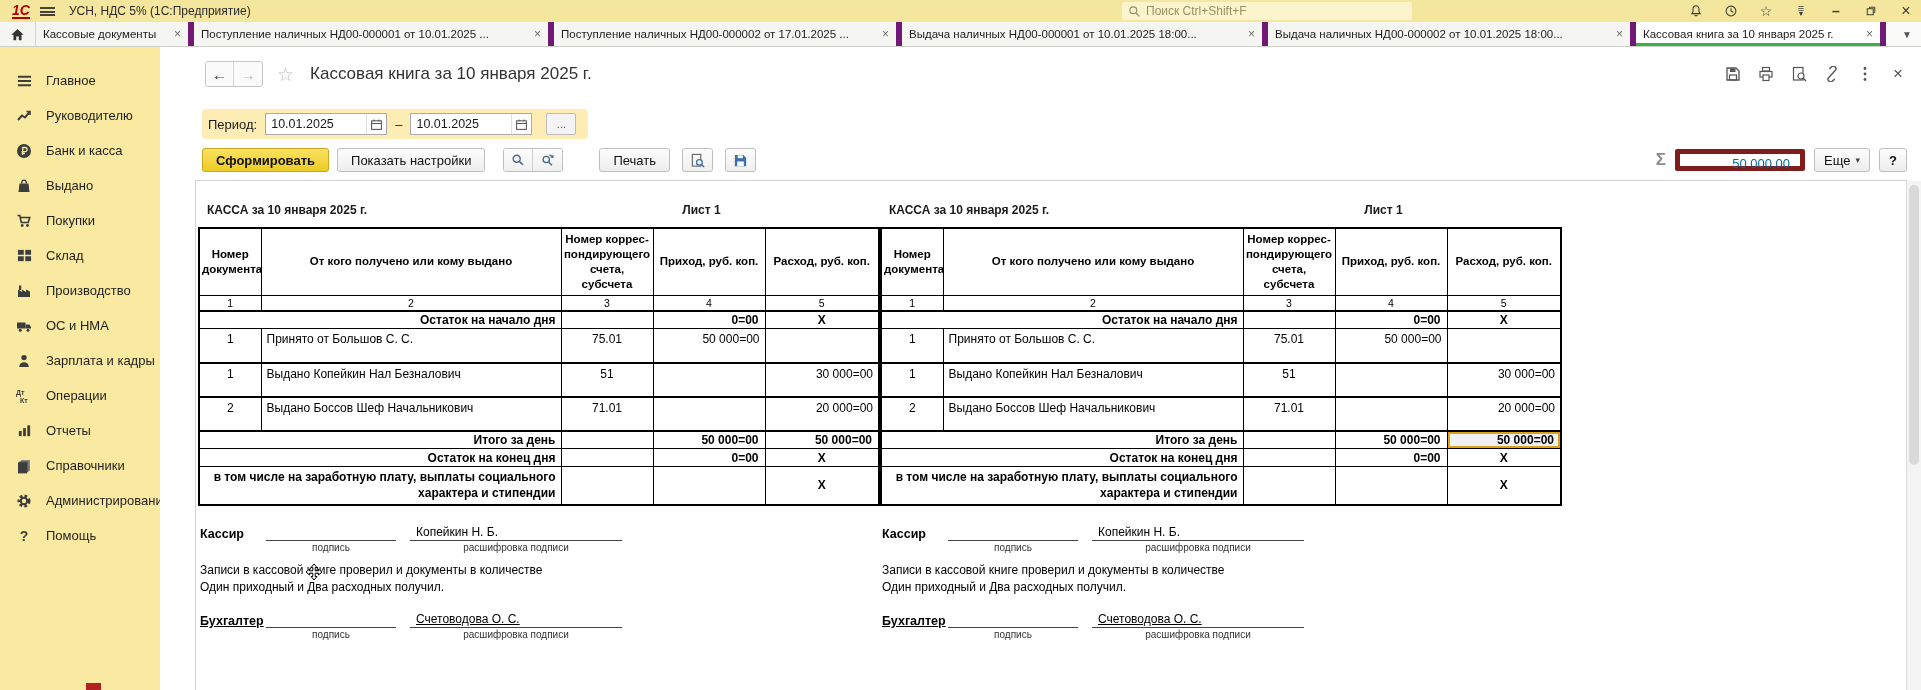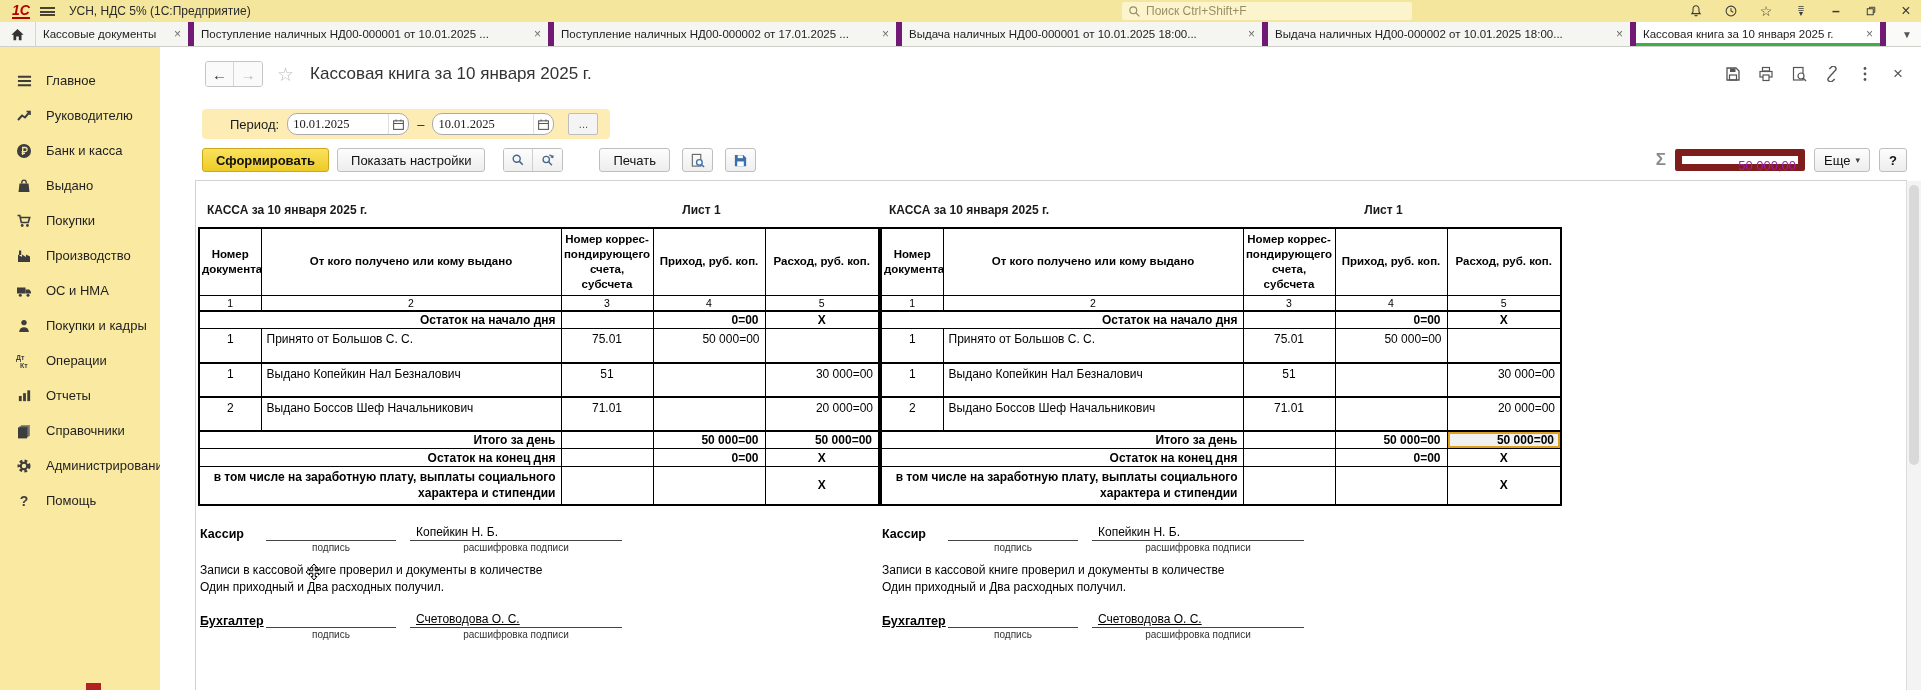--- a/index.html
+++ b/index.html
@@ -39,38 +39,38 @@
   .page-header { position:absolute; top:10px; left:45px; right:14px; height:34px; display:flex; align-items:center; }
   .navbtns { display:flex; border:1px solid #c5c5c5; border-radius:3px; overflow:hidden; }
   .navbtn { width:28px; height:24px; display:flex; align-items:center; justify-content:center; background:#fafafa; font-size:15px; }
   .navbtn.back { color:#333; border-right:1px solid #d5d5d5; }
   .navbtn.fwd { color:#b9b9b9; }
   .fav-star { color:#b9b9b9; font-size:19px; margin:0 16px 0 14px; }
   .page-title { font-size:17px; color:#333; }
   .hdr-icons { margin-left:auto; display:flex; align-items:center; gap:15px; color:#555; }
   .hdr-icons .hic { width:18px; height:18px; display:flex; align-items:center; justify-content:center; font-size:14px; color:#555; }
 
-  .period-row { position:absolute; top:62px; left:42px; height:30px; background:#fdedb5; border-radius:4px; display:flex; align-items:center; padding:0 12px 0 28px; font-size:13px; gap:8px; }
-  .datebox { width:122px; height:22px; background:#fff; border:1px solid #ababab; border-radius:10px; display:flex; align-items:center; font-size:12.5px;font-family:Liberation Serif, serif; }
+  .period-row { position:absolute; top:62px; left:42px; height:30px; background:#fdedb5; border-radius:4px; display:flex; align-items:center; padding:0 12px 0 6px; font-size:13px; gap:8px; }
+  .datebox { width:122px; height:22px; background:#fff; border:1px solid #ababab; border-radius:0; display:flex; align-items:center; font-size:12.5px; }
   .datebox .dval { flex:1; padding-left:5px; }
   .datebox .cal { width:20px; height:20px; display:flex; align-items:center; justify-content:center; border-left:1px solid #e0e0e0; color:#555; }
   .dots-btn { width:30px; height:22px; background:#f4f4f4; border:1px solid #bdbdbd; border-radius:2px; display:flex; align-items:center; justify-content:center; color:#555; font-size:11px; margin-left:6px; }
 
   .toolbar-row { position:absolute; top:100px; left:42px; right:14px; height:26px; display:flex; align-items:center; }
   .btn { height:24px; border:1px solid #bfbfbf; border-radius:3px; background:linear-gradient(#fdfdfd,#ededed); font-size:13px; display:flex; align-items:center; padding:0 13px; color:#111; }
   .btn.generate { background:linear-gradient(#fae25e,#edcb26); border-color:#cda81c; font-weight:bold; margin-right:8px; }
   .btn.settings { margin-right:18px; }
   .splitbtn { display:flex; border:1px solid #bfbfbf; border-radius:3px; overflow:hidden; margin-right:18px; }
   .splitbtn .sb { width:29px; height:22px; display:flex; align-items:center; justify-content:center; background:linear-gradient(#fdfdfd,#efefef); color:#44688c; }
   .splitbtn .sb:first-child { border-right:1px solid #cfcfcf; }
   .iconbtn { width:31px; height:24px; border:1px solid #bfbfbf; border-radius:3px; background:linear-gradient(#fdfdfd,#efefef); display:flex; align-items:center; justify-content:center; margin-left:12px; color:#44688c; }
   .btn.print { margin-left:18px; }
   .right-cluster { margin-left:auto; display:flex; align-items:center; gap:9px; }
   .sigma { color:#8a8a8a; font-size:17px; font-weight:bold; }
-  .sumbox { width:130px; height:22px; border:7px solid #7f1d1d; border-radius:2px; background:#fff; font-size:13px; text-align:right; padding:2px 2px 0 0; color:#a21caf; }
+  .sumbox { width:130px; height:22px; border:5px solid #7f1d1d; border-radius:2px; background:#fff; font-size:13px; text-align:right; padding:2px 10px 0 0; color:#0369a1; }
   .btn.more { padding:0 9px; gap:5px; }
   .btn.more .car { font-size:9px; color:#444; }
   .btn.help { padding:0 9px; font-weight:bold; }
 
   
   .report { position:absolute; top:133px; left:35px; width:1712px; height:510px; border-top:1px solid #d2d2d2; border-left:1px solid #d2d2d2; background:#fff; padding:22px 0 0 2px; }
   .sheets { display:flex; }
   .sheet { width:682px; }
   .sheet-caption { position:relative; height:24px; font-size:12px; font-weight:bold; padding-left:9px; }
   .sheet-caption .listlbl { position:absolute; left:71%; font-weight:bold; }
@@ -226,20 +226,31 @@
         <svg width="16" height="16" viewBox="0 0 16 16">
           <path d="M1.5 2.5 H3.8 L5.3 9.5 H12.2 L13.7 4.5 H4.3" fill="none" stroke="currentColor" stroke-width="1.6"></path>
           <circle cx="6.2" cy="12.5" r="1.4" fill="currentColor"></circle>
           <circle cx="11.4" cy="12.5" r="1.4" fill="currentColor"></circle>
         </svg>
       </span>
     <span>Покупки</span>
   </div>
   <div class="side-item">
     <span class="ic">
+        <svg width="15" height="15" viewBox="0 0 16 16">
+          <rect x="1" y="2" width="6.2" height="5.2" fill="currentColor"></rect>
+          <rect x="8.8" y="2" width="6.2" height="5.2" fill="currentColor"></rect>
+          <rect x="1" y="8.8" width="6.2" height="5.2" fill="currentColor"></rect>
+          <rect x="8.8" y="8.8" width="6.2" height="5.2" fill="currentColor"></rect>
+        </svg>
+      </span>
+    <span>Склад</span>
+  </div>
+  <div class="side-item">
+    <span class="ic">
         <svg width="16" height="16" viewBox="0 0 16 16">
           <path d="M2 14 V6.5 L6 9 V6.5 L10 9 V6.5 L14 8.5 V14 Z" fill="currentColor"></path>
           <rect x="3" y="2.5" width="2.2" height="4.5" fill="currentColor"></rect>
         </svg>
       </span>
     <span>Производство</span>
   </div>
   <div class="side-item">
     <span class="ic">
         <svg width="17" height="16" viewBox="0 0 17 16">
@@ -251,21 +262,21 @@
       </span>
     <span>ОС и НМА</span>
   </div>
   <div class="side-item">
     <span class="ic">
         <svg width="16" height="16" viewBox="0 0 16 16">
           <circle cx="8" cy="4.6" r="2.7" fill="currentColor"></circle>
           <path d="M3.2 14 a4.8 4.8 0 0 1 9.6 0 Z" fill="currentColor"></path>
         </svg>
       </span>
-    <span>Покупки и кадры</span>
+    <span>Зарплата и кадры</span>
   </div>
   <div class="side-item">
     <span class="ic">
         <svg width="18" height="16" viewBox="0 0 18 16">
           <text x="1" y="7" font-size="7" font-weight="bold" fill="currentColor" font-family="Liberation Sans, sans-serif">Дт</text>
           <text x="5" y="15" font-size="7" font-weight="bold" fill="currentColor" font-family="Liberation Sans, sans-serif">Кт</text>
         </svg>
       </span>
     <span>Операции</span>
   </div>

